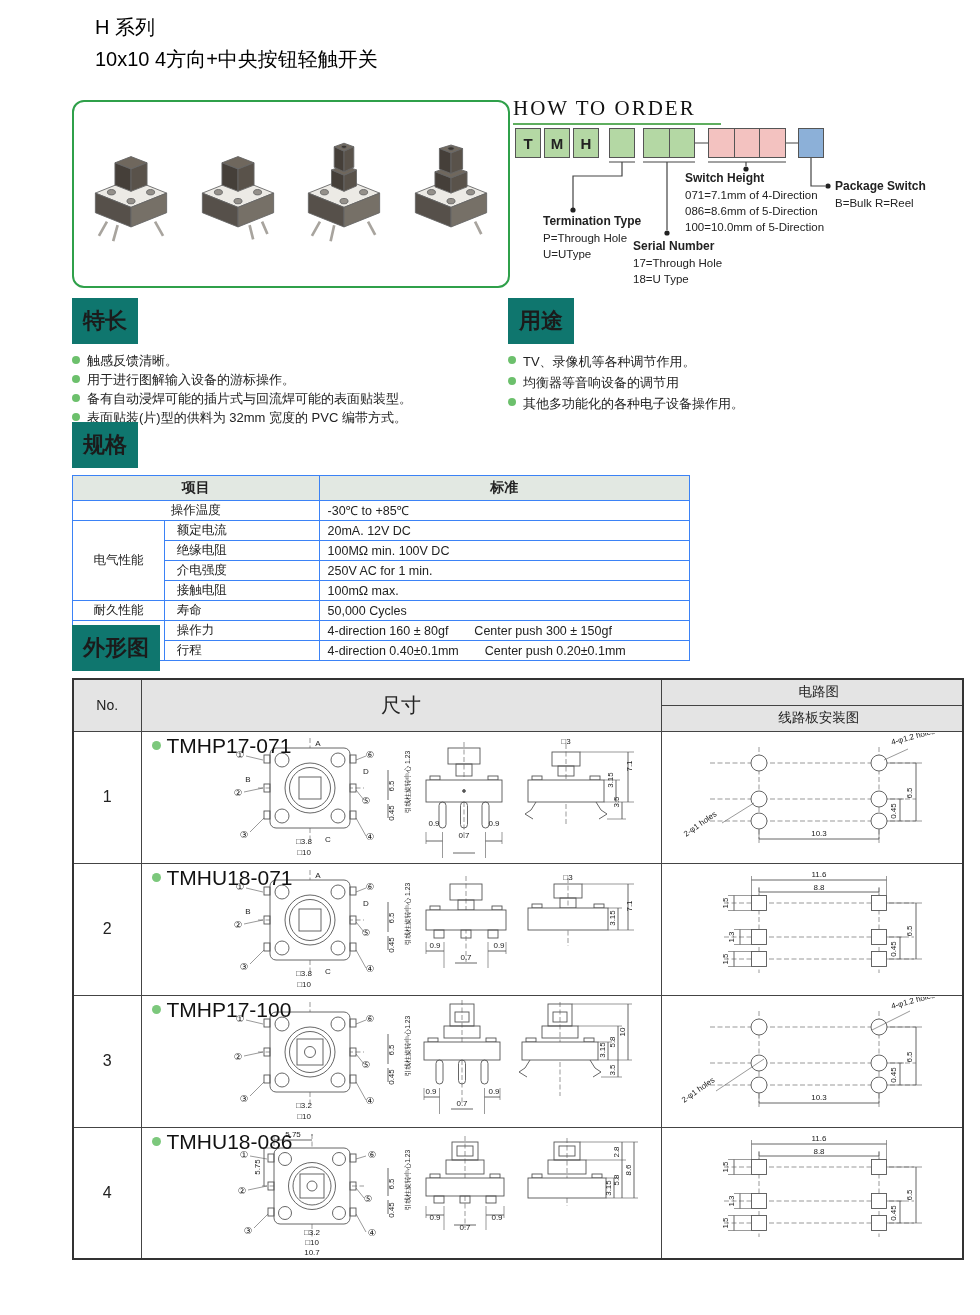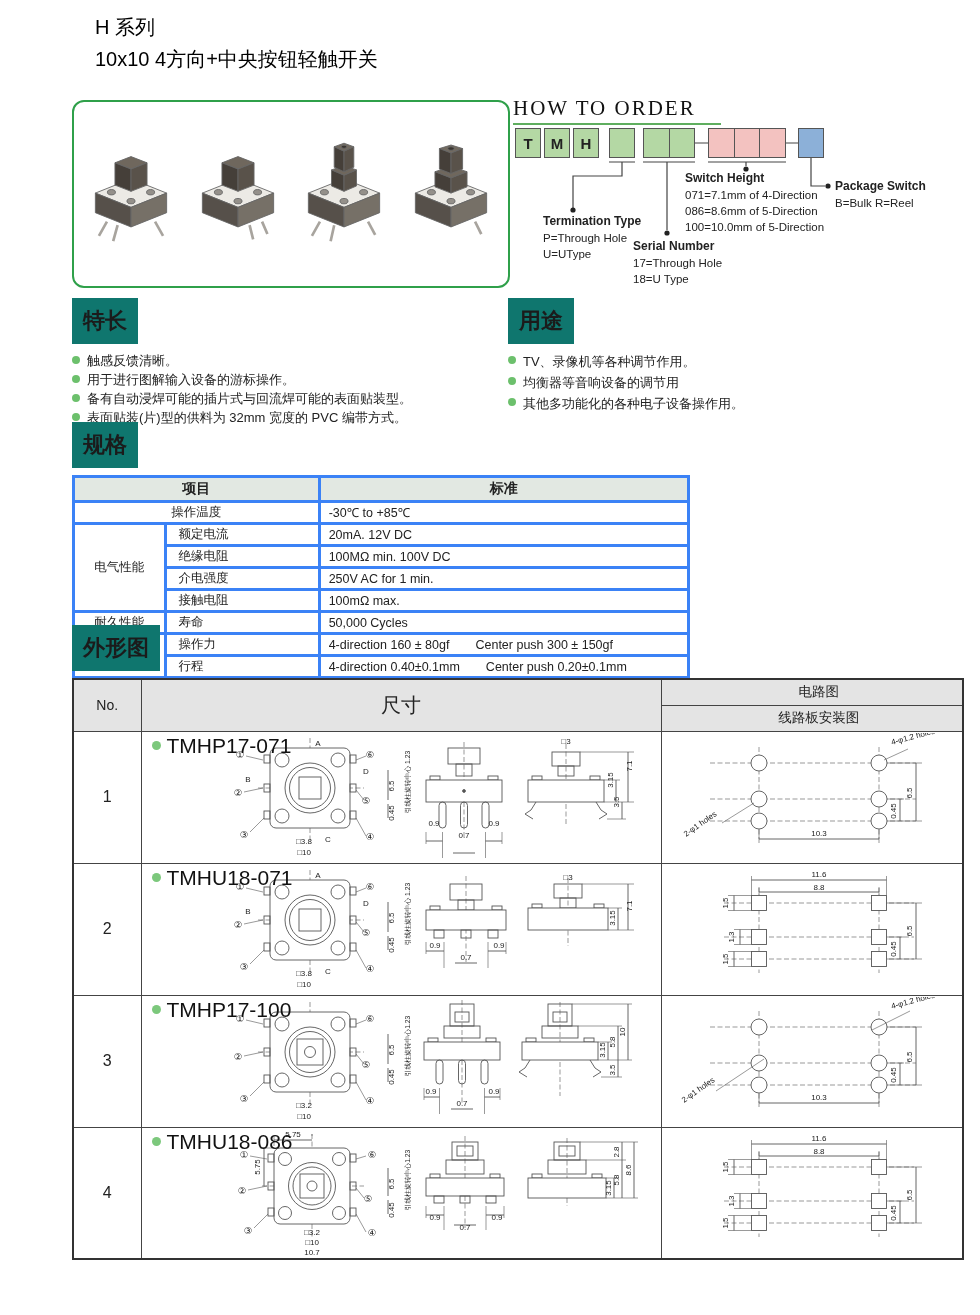--- a/index.html
+++ b/index.html
@@ -40,21 +40,21 @@
   .badge { display:inline-block; background:#0f766e; color:#1b1b1b; font-weight:bold;
            font-size:22px; padding:8px 11px; }
   .list { margin-top:7px;text-align:right; }
   .list-row { display:flex; gap:7px; font-size:13px; line-height:19px; color:#222; }
   .apps .list-row { line-height:21px; }
   .dot { flex:none; width:8px; height:8px; border-radius:50%; background:#6cc06c; margin-top:5px; }
 
   
   .specs { position:absolute; left:72px; top:422px; width:620px; }
   .spec-table { border-collapse:collapse; width:618px; margin-top:7px; font-size:12.5px; color:#222; }
-  .spec-table th, .spec-table td { border:3px solid #3b82f6; padding:1px 8px; height:19px; }
+  .spec-table th, .spec-table td { border:1px solid #3b82f6; padding:1px 8px; height:19px; }
   .spec-table th { background:#e2e8e2; font-size:14px; height:25px; }
   .spec-table td.group { text-align:center; }
   .spec-table td.item { padding-left:12px; }
   .spec-table td.ctr { text-align:center; }
   .spec-table td.val span.v2 { margin-left:26px; }
 
   
   .outline { position:absolute; left:72px; top:625px; width:892px; }
   .otable { border-collapse:collapse; width:890px; margin-top:7px; table-layout:fixed;
             border:2px solid #333; }

